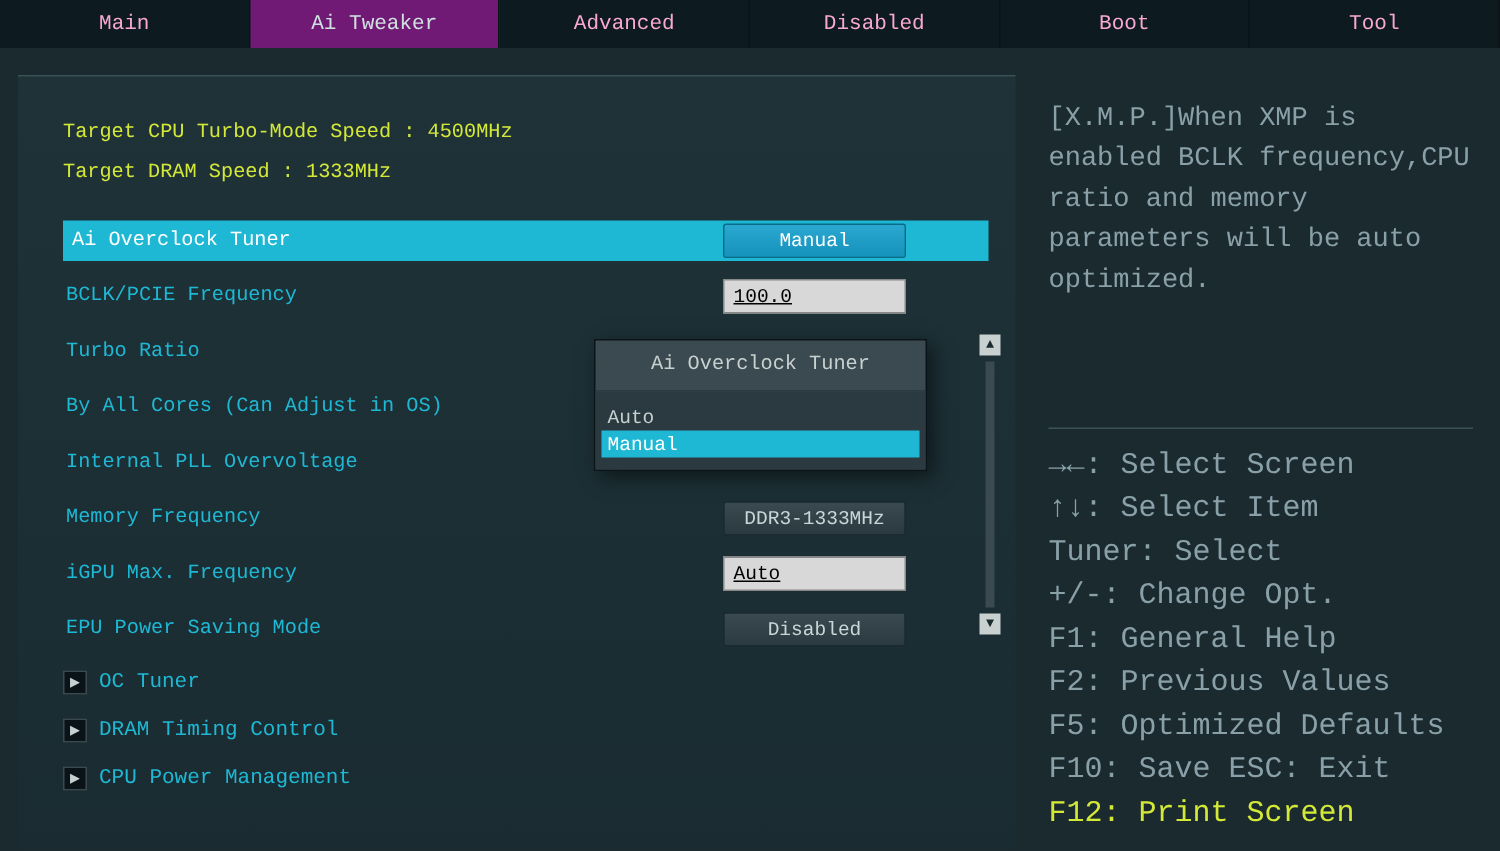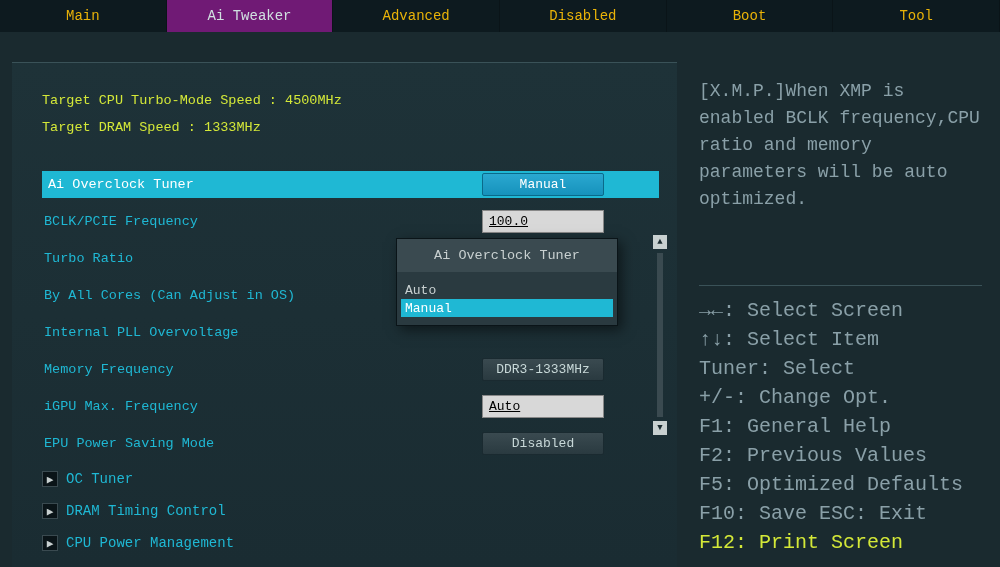--- a/index.html
+++ b/index.html
@@ -16,32 +16,32 @@
   display: flex;
   height: 32px;
   background: #0d1a1f;
 }
 .tab {
   flex: 1;
   display: flex;
   align-items: center;
   justify-content: center;
   border-right: 1px solid #0a1418;
-  color: #eab308;
+  color: #f9a8d4;
   cursor: pointer;
   font-size: 14px;
 }
 .tab.active {
   background: #701a75;
   color: #d0e0e0;
 }
 .content {
   display: flex;
   height: 535px;
-  padding-top: 30px;
+  padding-top: 18px;
 }
 .main-panel {
   width: 665px;
   margin-left: 12px;
   background: linear-gradient(180deg, #1e3238 0%, #1a2c32 100%);
   border-top: 1px solid #3a5258;
   padding: 30px 18px 10px 30px;
   position: relative;
   overflow: hidden;
 }
@@ -204,21 +204,21 @@
   <div class="tab active">Ai Tweaker</div>
   <div class="tab">Advanced</div>
   <div class="tab">Disabled</div>
   <div class="tab">Boot</div>
   <div class="tab">Tool</div>
 </div>
 
 <div class="content">
   <div class="main-panel">
     <div class="info-line">Target CPU Turbo-Mode Speed : 4500MHz</div>
-    <div class="info-line" style="margin-bottom:36px;">Target DRAM Speed : 1333MHz</div>
+    <div class="info-line" style="margin-bottom:24px;">Target DRAM Speed : 1333MHz</div>
 
     <div class="setting-row selected">
       <div class="setting-label">Ai Overclock Tuner</div>
       <div class="setting-value val-btn">Manual</div>
     </div>
 
     <div class="setting-row">
       <div class="setting-label">BCLK/PCIE Frequency</div>
       <div class="setting-value val-input">100.0</div>
     </div>

